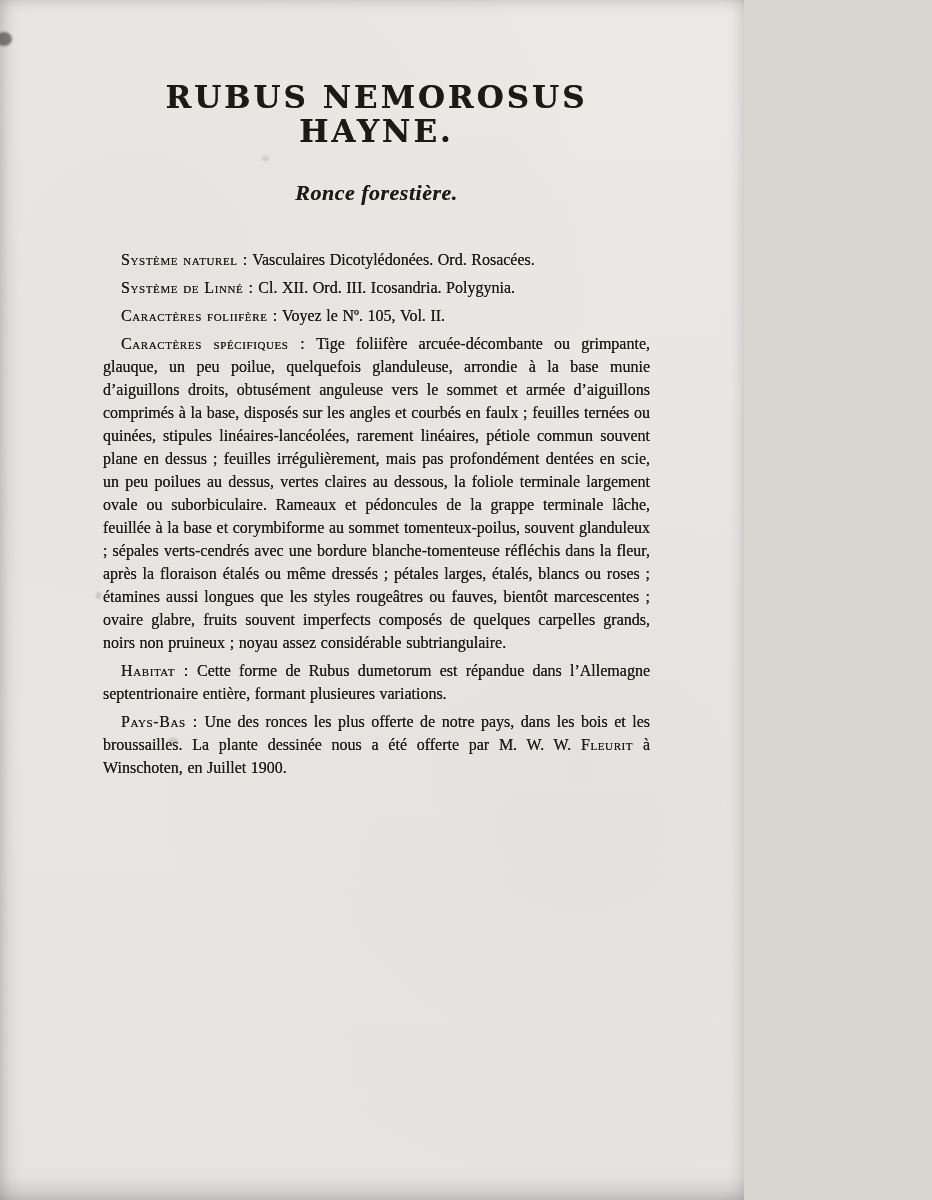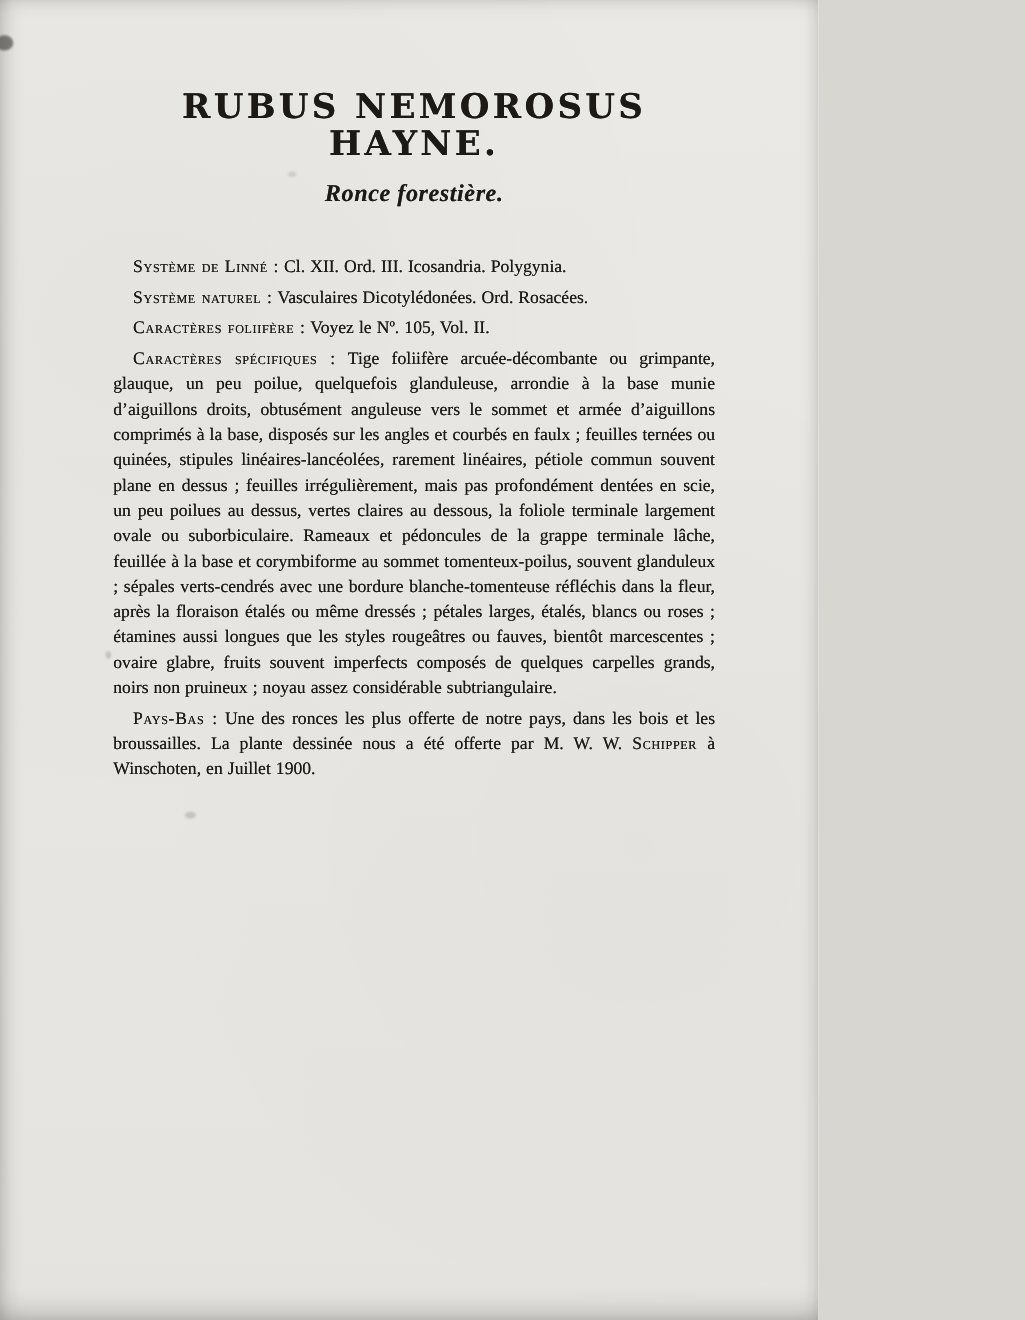--- a/index.html
+++ b/index.html
@@ -32,21 +32,21 @@
   .title {
     margin: 0;
     font-family: "DejaVu Serif", "Liberation Serif", serif;
     font-size: 31px;
     font-weight: bold;
     letter-spacing: 3px;
     line-height: 34px;
     text-shadow: 0 0 0.6px rgba(25,22,18,0.8);
   }
   .subtitle {
-    margin: 15px 0 0 0;
+    margin: 32px 0 0 0;
     font-size: 22px;
     font-style: italic;
     font-weight: bold;
     line-height: 26px;
     letter-spacing: 0.5px;
     text-shadow: 0 0 0.5px rgba(25,22,18,0.7);
   }
   .flowering {
     margin: 13px 0 0 0;
     font-size: 16px;
@@ -98,43 +98,47 @@
   <div class="content">
 
     <div class="page-header">
       <h1 class="title">RUBUS NEMOROSUS HAYNE.</h1>
       <h2 class="subtitle">Ronce forestière.</h2>
     </div>
 
     <div class="body-text">
 
       <p class="para">
-        <span class="sc">Système de Linné :</span>
-        <span>Cl. XII. Ord. III. Icosandria. Polygynia.</span>
+        <span class="sc">Système naturel :</span>
+        <span>Vasculaires Dicotylédonées. Ord. Rosacées.</span>
       </p>
 
       <p class="para">
-        <span class="sc">Système naturel :</span>
-        <span>Vasculaires Dicotylédonées. Ord. Rosacées.</span>
+        <span class="sc">Système de Linné :</span>
+        <span>Cl. XII. Ord. III. Icosandria. Polygynia.</span>
       </p>
 
       <p class="para">
         <span class="sc">Caractères foliifère :</span>
         <span>Voyez le Nº. 105, Vol. II.</span>
       </p>
 
       <p class="para">
         <span class="sc">Caractères spécifiques :</span>
         <span>Tige foliifère arcuée-décombante ou grimpante, glauque, un peu poilue, quelquefois glanduleuse, arrondie à la base munie d’aiguillons droits, obtusément anguleuse vers le sommet et armée d’aiguillons comprimés à la base, disposés sur les angles et courbés en faulx ; feuilles ternées ou quinées, stipules linéaires-lancéolées, rarement linéaires, pétiole commun souvent plane en dessus ; feuilles irrégulièrement, mais pas profondément dentées en scie, un peu poilues au dessus, vertes claires au dessous, la foliole terminale largement ovale ou suborbiculaire. Rameaux et pédoncules de la grappe terminale lâche, feuillée à la base et corymbiforme au sommet tomenteux-poilus, souvent glanduleux ; sépales verts-cendrés avec une bordure blanche-tomenteuse réfléchis dans la fleur, après la floraison étalés ou même dressés ; pétales larges, étalés, blancs ou roses ; étamines aussi longues que les styles rougeâtres ou fauves, bientôt marcescentes ; ovaire glabre, fruits souvent imperfects composés de quelques carpelles grands, noirs non pruineux ; noyau assez considérable subtriangulaire.</span>
       </p>
 
 
+      <p class="para">
+        <span class="sc">Habitat :</span>
+        <span>Cette forme de Rubus dumetorum est répandue dans l’Allemagne septentrionaire entière, formant plusieures variations.</span>
+      </p>
 
       <p class="para">
         <span class="sc">Pays-Bas :</span>
         <span>Une des ronces les plus offerte de notre pays, dans les bois et les broussailles. La plante dessinée nous a été offerte par M. W. W.</span>
-        <span class="sc">Schipper</span>
+        <span class="sc">Fleurit</span>
         <span>à Winschoten, en Juillet 1900.</span>
       </p>
 
     </div>
   </div>
 </div>
 
 </body></html>

